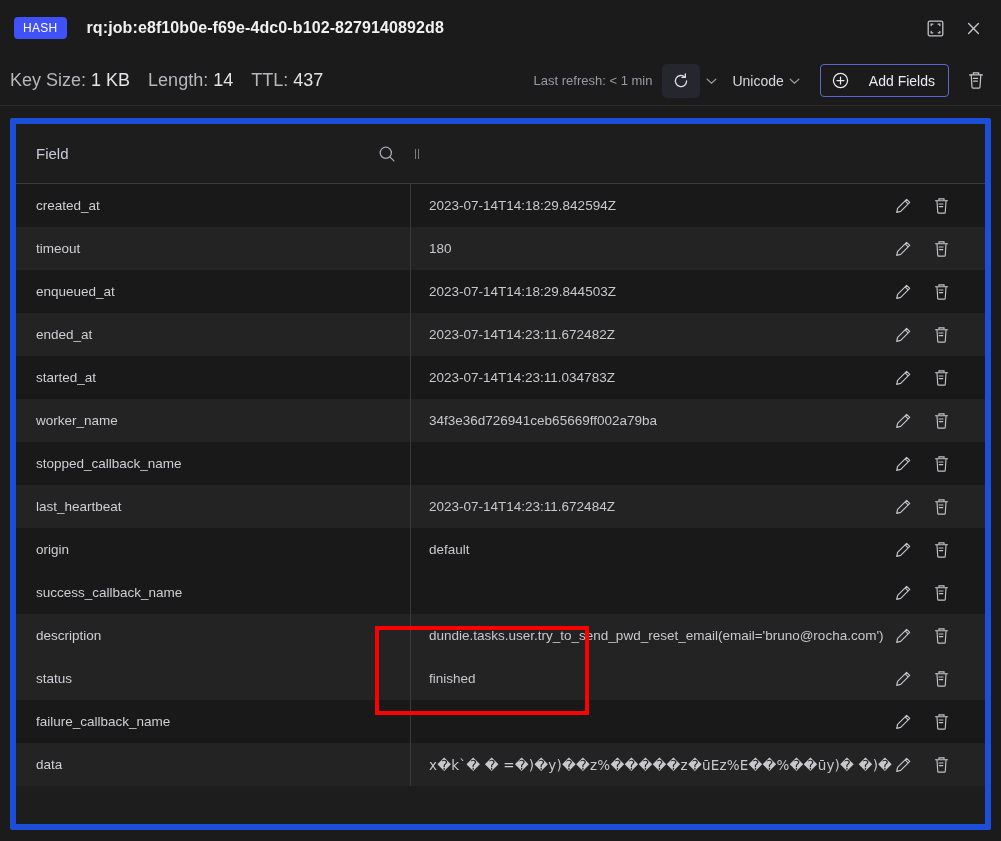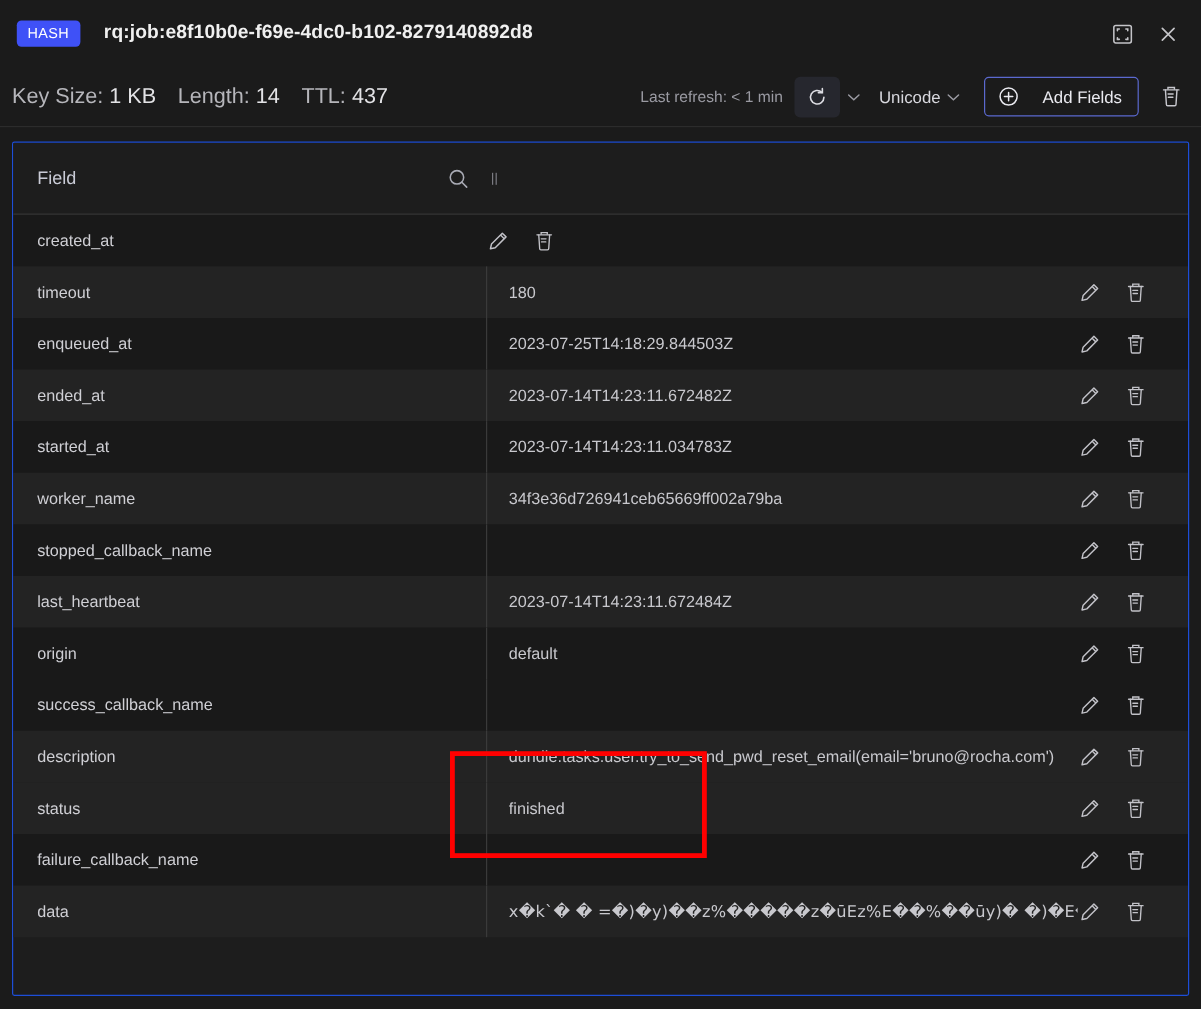--- a/index.html
+++ b/index.html
@@ -112,21 +112,21 @@
     display: flex; align-items: center; justify-content: center;
     color: #c6c6cc;
   }
 
   
   .table-wrap {
     position: absolute;
     left: 10px; top: 118px;
     width: 981px;
     height: 712px;
-    border: 1px solid #1d4ed8;
+    border: 6px solid #1d4ed8;
     border-radius: 2px;
     background: #1d1d1d;
     overflow: hidden;
   }
   .thead {
     height: 60px;
     display: flex;
     align-items: center;
     border-bottom: 1px solid #3a3a3a;
     background: #1d1d1d;
@@ -329,20 +329,21 @@
     </div>
     <div class="col-grip">
       <i></i>
         <i></i>
     </div>
   </div>
 
   <div class="tbody" id="tbody">
       <div class="trow odd">
         <div class="cell-field">created_at</div>
+        <div class="cell-value">2023-07-14T14:18:29.842594Z</div>
         <div class="row-actions">
           <span class="act">
             <svg width="18" height="18" viewBox="0 0 18 18" fill="none" stroke="currentColor" stroke-width="1.2" stroke-linejoin="round">
               <path d="M12.6 2.3l3.1 3.1-9 9-4 .9.9-4 9-9z"></path>
               <path d="M11.1 3.8l3.1 3.1"></path>
             </svg>
           </span>
           <span class="act">
             <svg width="17" height="18" viewBox="0 0 18 19" fill="none" stroke="currentColor" stroke-width="1.2" stroke-linecap="round">
               <path d="M6.3 3.2V1.9h5.4v1.3"></path>
@@ -368,21 +369,21 @@
               <path d="M6.3 3.2V1.9h5.4v1.3"></path>
               <path d="M2.6 3.9h12.8"></path>
               <path d="M4.2 3.9l.8 12.1c0 .6.5 1.1 1.1 1.1h5.8c.6 0 1.1-.5 1.1-1.1l.8-12.1"></path>
               <path d="M6.4 7.4h4.2M6.6 10.1h3.8"></path>
             </svg>
           </span>
         </div>
       </div>
       <div class="trow odd">
         <div class="cell-field">enqueued_at</div>
-        <div class="cell-value">2023-07-25T14:18:29.844503Z</div>
+        <div class="cell-value">2023-07-14T14:18:29.844503Z</div>
         <div class="row-actions">
           <span class="act">
             <svg width="18" height="18" viewBox="0 0 18 18" fill="none" stroke="currentColor" stroke-width="1.2" stroke-linejoin="round">
               <path d="M12.6 2.3l3.1 3.1-9 9-4 .9.9-4 9-9z"></path>
               <path d="M11.1 3.8l3.1 3.1"></path>
             </svg>
           </span>
           <span class="act">
             <svg width="17" height="18" viewBox="0 0 18 19" fill="none" stroke="currentColor" stroke-width="1.2" stroke-linecap="round">
               <path d="M6.3 3.2V1.9h5.4v1.3"></path>

